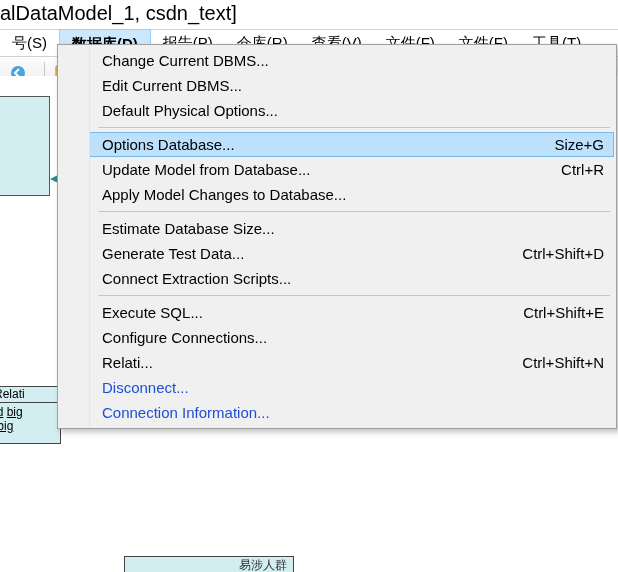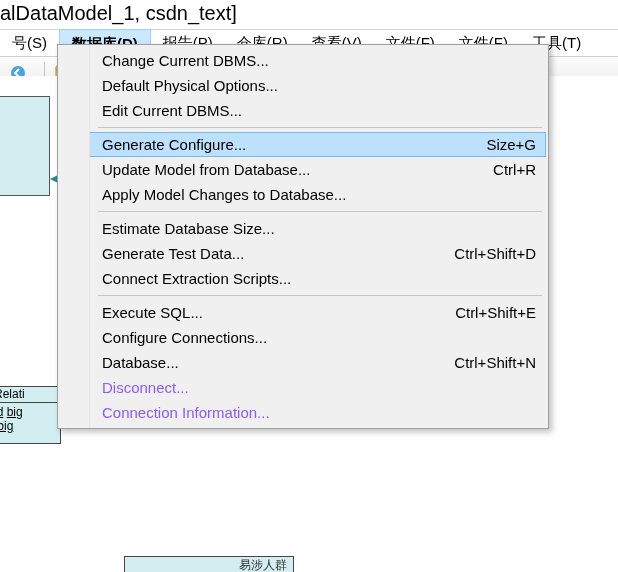--- a/index.html
+++ b/index.html
@@ -129,21 +129,21 @@
     padding: 0 6px;
     text-align: right;
     color: #333;
   }
 
   
   .dropdown {
     position: absolute;
     left: 57px;
     top: 44px;
-    width: 492px;
+    width: 560px;
     background: #f0f0f0;
     border: 1px solid #a0a0a0;
     box-shadow: 3px 3px 6px rgba(0,0,0,0.25);
     padding: 3px 2px;
     z-index: 10;
   }
   .dd-item {
     display: flex;
     align-items: center;
     padding: 4px 10px 4px 42px;
@@ -151,21 +151,21 @@
     color: #000;
     white-space: nowrap;
   }
   .dd-item .lbl { flex: 1; }
   .dd-item .shc { color: #000; padding-left: 20px; }
   .dd-item.hover {
     background: #bde0fc;
     border: 1px solid #7ab8e6;
     padding: 3px 9px 3px 41px;
   }
-  .dd-item.disabled { color: #8b5cf6; }
+  .dd-item.disabled { color: #1d4ed8; }
   .dd-sep {
     height: 1px;
     background: #c6c6c6;
     margin: 4px 4px 4px 38px;
   }
   .dd-gutter {
     position:absolute;
     left:0; top:0; bottom:0;
     width: 32px;
     background: #f0f0f0;
@@ -229,28 +229,28 @@
     <span>易涉人群</span>
   </div>
 </div>
 
 <div class="dropdown" id="dropdown">
   <div class="dd-gutter"></div>
 <div class="dd-item">
       <span class="lbl">Change Current DBMS...</span>
     </div>
     <div class="dd-item">
+      <span class="lbl">Edit Current DBMS...</span>
+    </div>
+    <div class="dd-item">
       <span class="lbl">Default Physical Options...</span>
-    </div>
-    <div class="dd-item">
-      <span class="lbl">Edit Current DBMS...</span>
     </div>
     <div class="dd-sep"></div>
     <div class="dd-item hover">
-      <span class="lbl">Generate Configure...</span>
+      <span class="lbl">Options Database...</span>
       <span class="shc">Size+G</span>
     </div>
     <div class="dd-item">
       <span class="lbl">Update Model from Database...</span>
       <span class="shc">Ctrl+R</span>
     </div>
     <div class="dd-item">
       <span class="lbl">Apply Model Changes to Database...</span>
     </div>
     <div class="dd-sep"></div>
@@ -266,21 +266,21 @@
     </div>
     <div class="dd-sep"></div>
     <div class="dd-item">
       <span class="lbl">Execute SQL...</span>
       <span class="shc">Ctrl+Shift+E</span>
     </div>
     <div class="dd-item">
       <span class="lbl">Configure Connections...</span>
     </div>
     <div class="dd-item">
-      <span class="lbl">Database...</span>
+      <span class="lbl">Relati...</span>
       <span class="shc">Ctrl+Shift+N</span>
     </div>
     <div class="dd-item disabled">
       <span class="lbl">Disconnect...</span>
     </div>
     <div class="dd-item disabled">
       <span class="lbl">Connection Information...</span>
     </div>
   </div>
 

